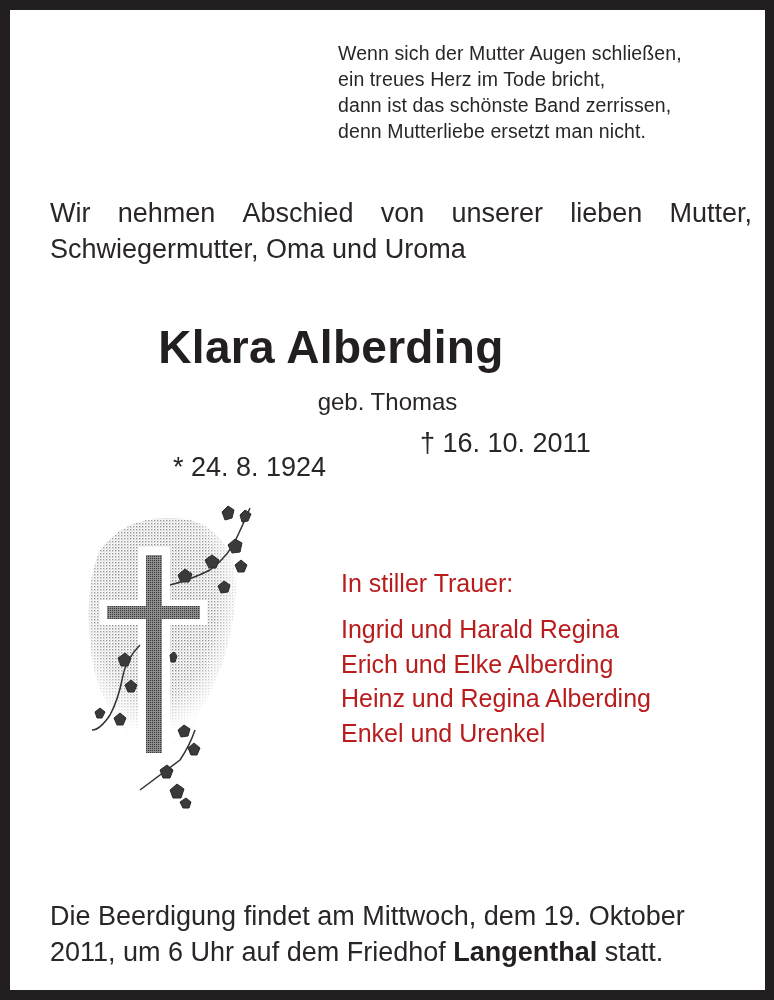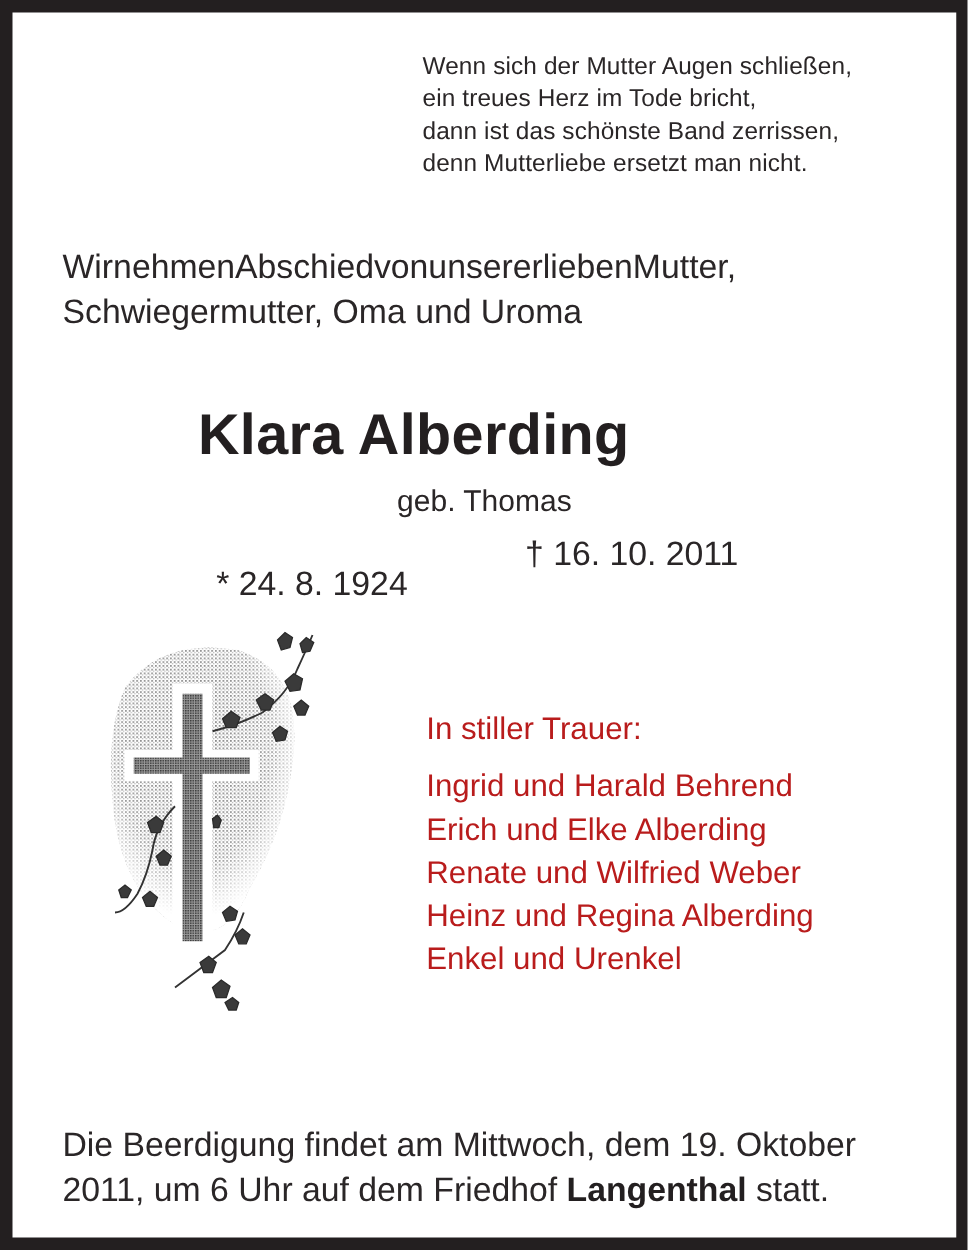--- a/index.html
+++ b/index.html
@@ -27,21 +27,21 @@
   }
   .poem div { white-space: nowrap; }
   .intro {
     position: absolute;
     left: 40px; top: 185px;
     width: 702px;
     font-size: 27px;
     line-height: 36px;
     color: #2a2627;
   }
-  .intro .l1 { display: flex; justify-content: flex-start; white-space: nowrap; }
+  .intro .l1 { display: flex; justify-content: space-between; white-space: nowrap; }
   .intro .l2 { white-space: nowrap; }
   .name {
     position: absolute;
     left: 0; width: 642px; top: 310px;
     text-align: center;
     font-size: 46px; font-weight: bold;
     letter-spacing: 0.3px;
     color: #231f20;
   }
   .born-name {
@@ -164,23 +164,22 @@
         <path d="M118,258 l6,-5 l6,5 l-3,7 l-6,0 z"></path>
         <path d="M90,280 l7,-5 l6,5 l-3,8 l-7,0 z"></path>
         <path d="M100,300 l7,-6 l7,5 l-3,9 l-8,0 z"></path>
         <path d="M110,312 l6,-4 l5,4 l-2,6 l-6,0 z"></path>
       </g>
     </svg>
   </div>
 
   <div class="mourners">
     <div class="heading">In stiller Trauer:</div>
-    <div class="row">Ingrid und Harald Behrend</div>
+    <div class="row">Ingrid und Harald Regina</div>
     <div class="row">Erich und Elke Alberding</div>
-    <div class="row">Renate und Wilfried Weber</div>
     <div class="row">Heinz und Regina Alberding</div>
     <div class="row">Enkel und Urenkel</div>
   </div>
 
   <div class="funeral">
     <div>Die Beerdigung findet am Mittwoch, dem 19. Oktober</div>
     <div><span>2011, um 6 Uhr auf dem Friedhof </span><b>Langenthal</b><span> statt.</span></div>
   </div>
 
 </div>

